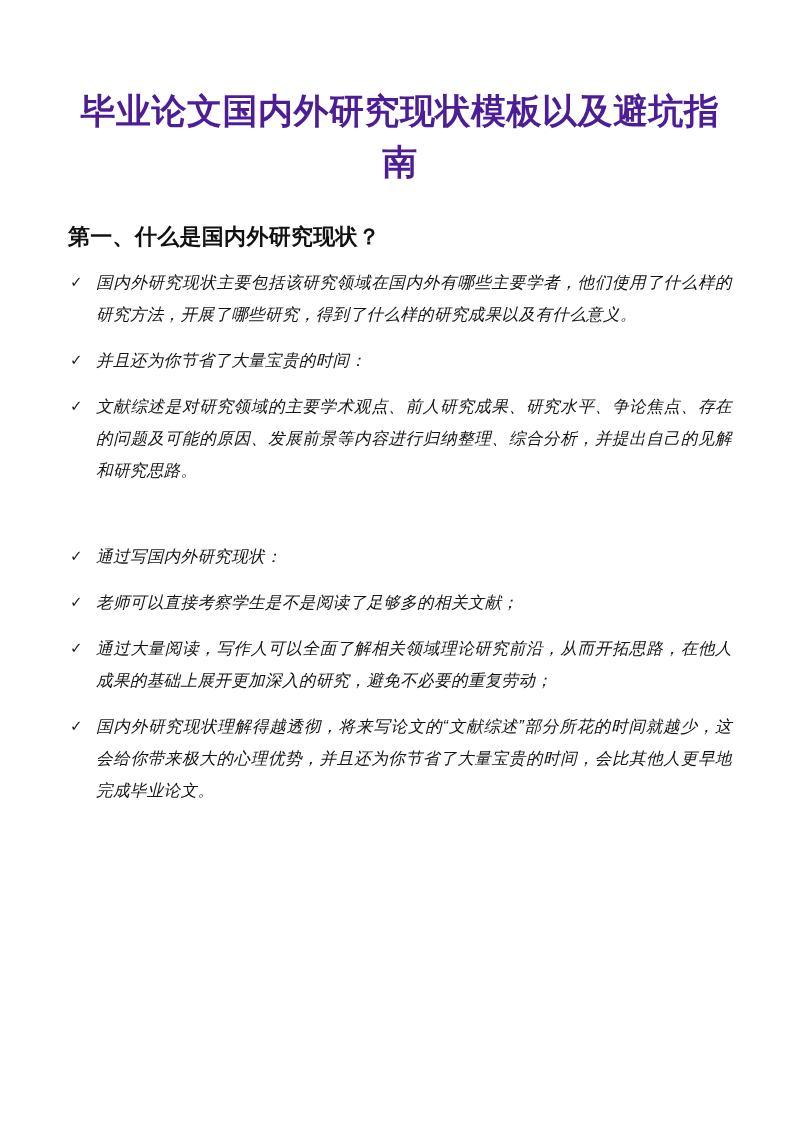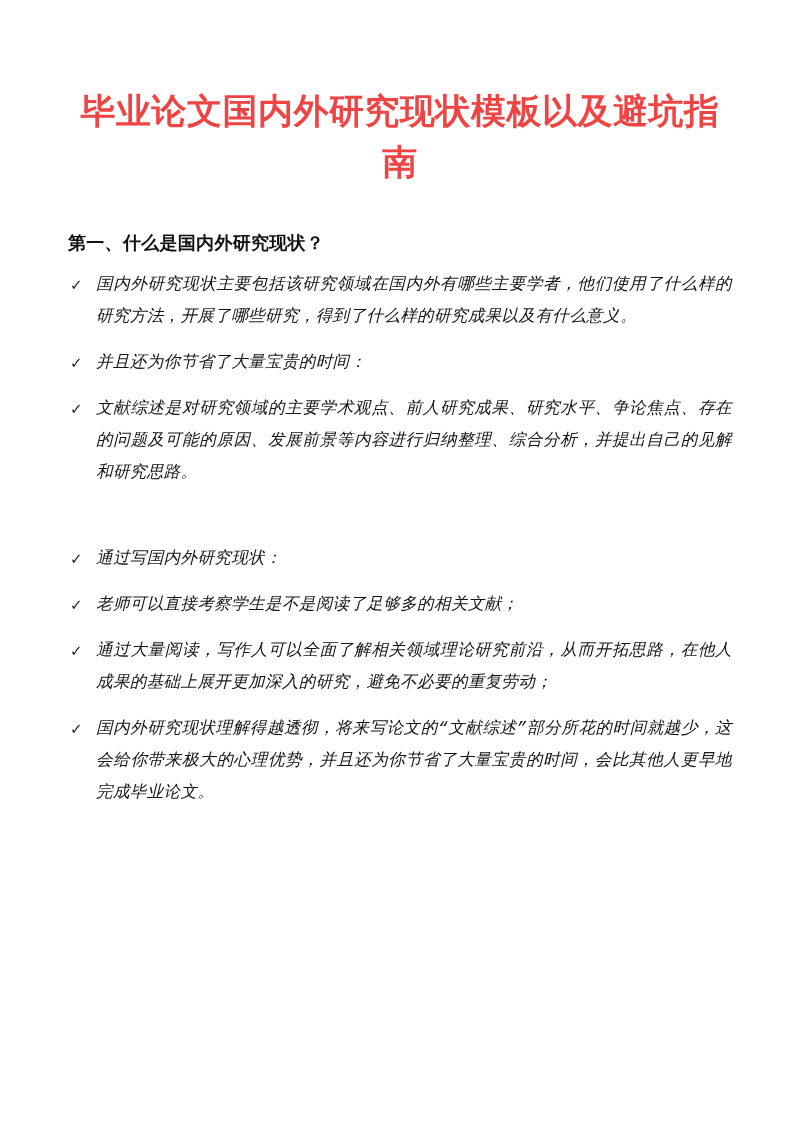--- a/index.html
+++ b/index.html
@@ -15,37 +15,37 @@
     overflow: hidden;
   }
   .page {
     width: 800px;
     height: 1131px;
     box-sizing: border-box;
     padding: 86px 68px 40px 68px;
     position: relative;
   }
   .doc-title {
-    color: #ef4444;
+    color: #4c1d95;
     font-family: "Liberation Sans", "DejaVu Sans", sans-serif;
     font-weight: bold;
     font-size: 35px;
     line-height: 1.45;
     text-align: center;
     letter-spacing: 0.5px;
-    margin: 0 0 43px 0;
+    margin: 0 0 34px 0;
     padding: 0 10px;
   }
   .section {
     margin-bottom: 10px;
   }
   .section-heading {
     font-family: Liberation Serif, serif;
     font-weight: bold;
-    font-size: 18px;
+    font-size: 22px;
     color: #111111;
     margin: 0 0 14px 0;
     letter-spacing: 0.3px;
   }
   .bullet-list {
     list-style: none;
     margin: 0;
     padding: 0;
   }
   .bullet-item {
@@ -58,21 +58,21 @@
     width: 26px;
     font-family: "DejaVu Sans", sans-serif;
     font-size: 15px;
     line-height: 32px;
     color: #1a1a1a;
     text-align: left;
     padding-left: 2px;
   }
   .bullet-text {
     flex: 1 1 auto;
-    font-family: Liberation Mono, monospace;
+    font-family: Liberation Sans, sans-serif;
     font-style: italic;
     font-size: 16.5px;
     line-height: 32px;
     color: #141414;
     text-align: justify;
     letter-spacing: 0.4px;
   }
   .gap-lg {
     height: 40px;
   }

